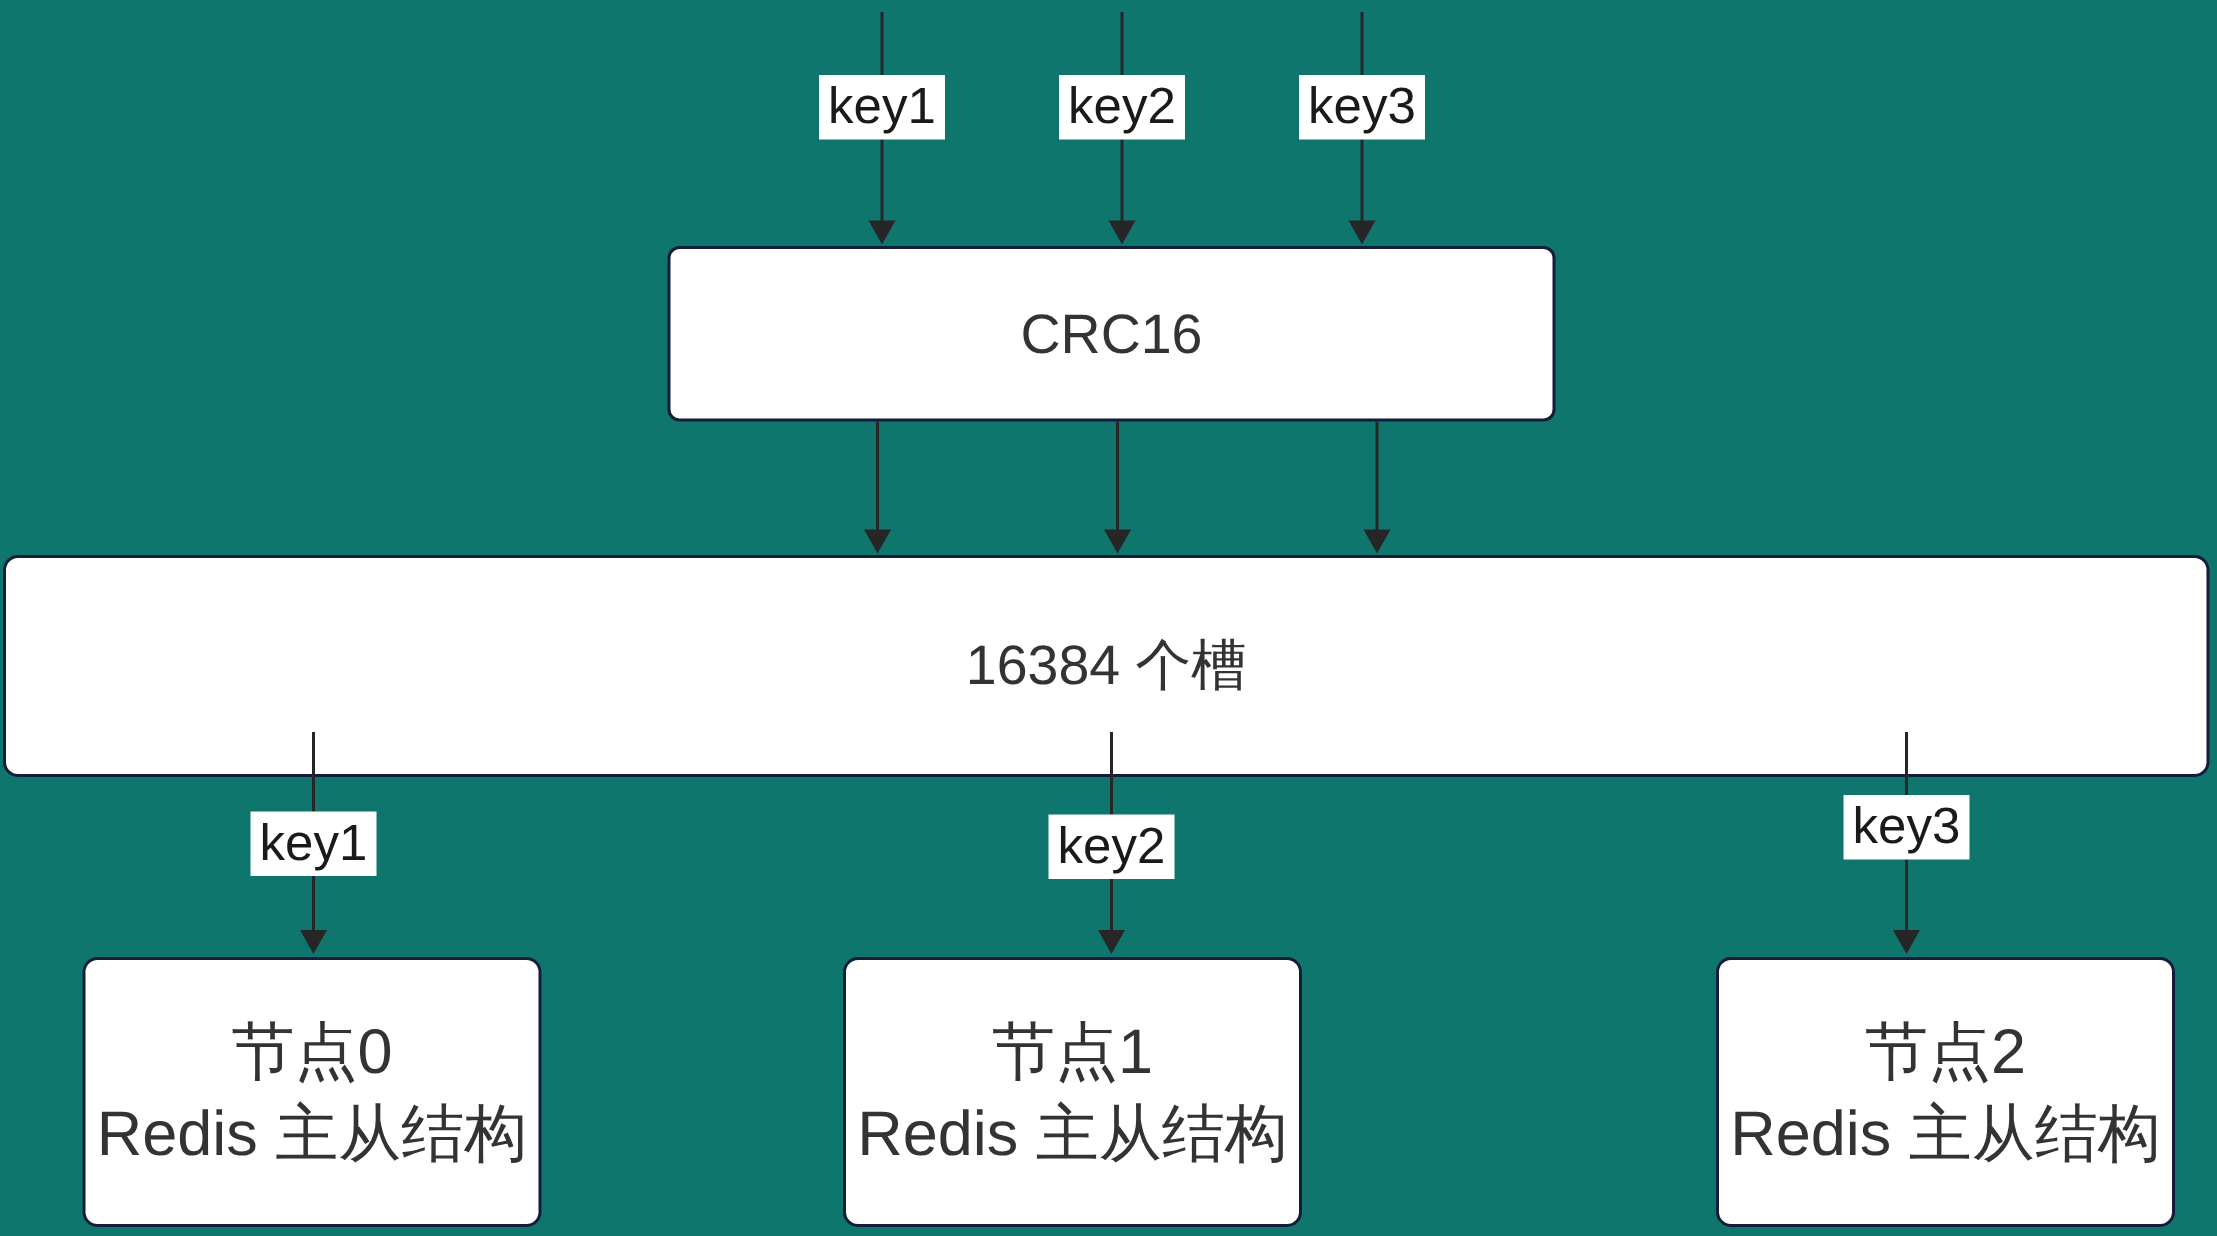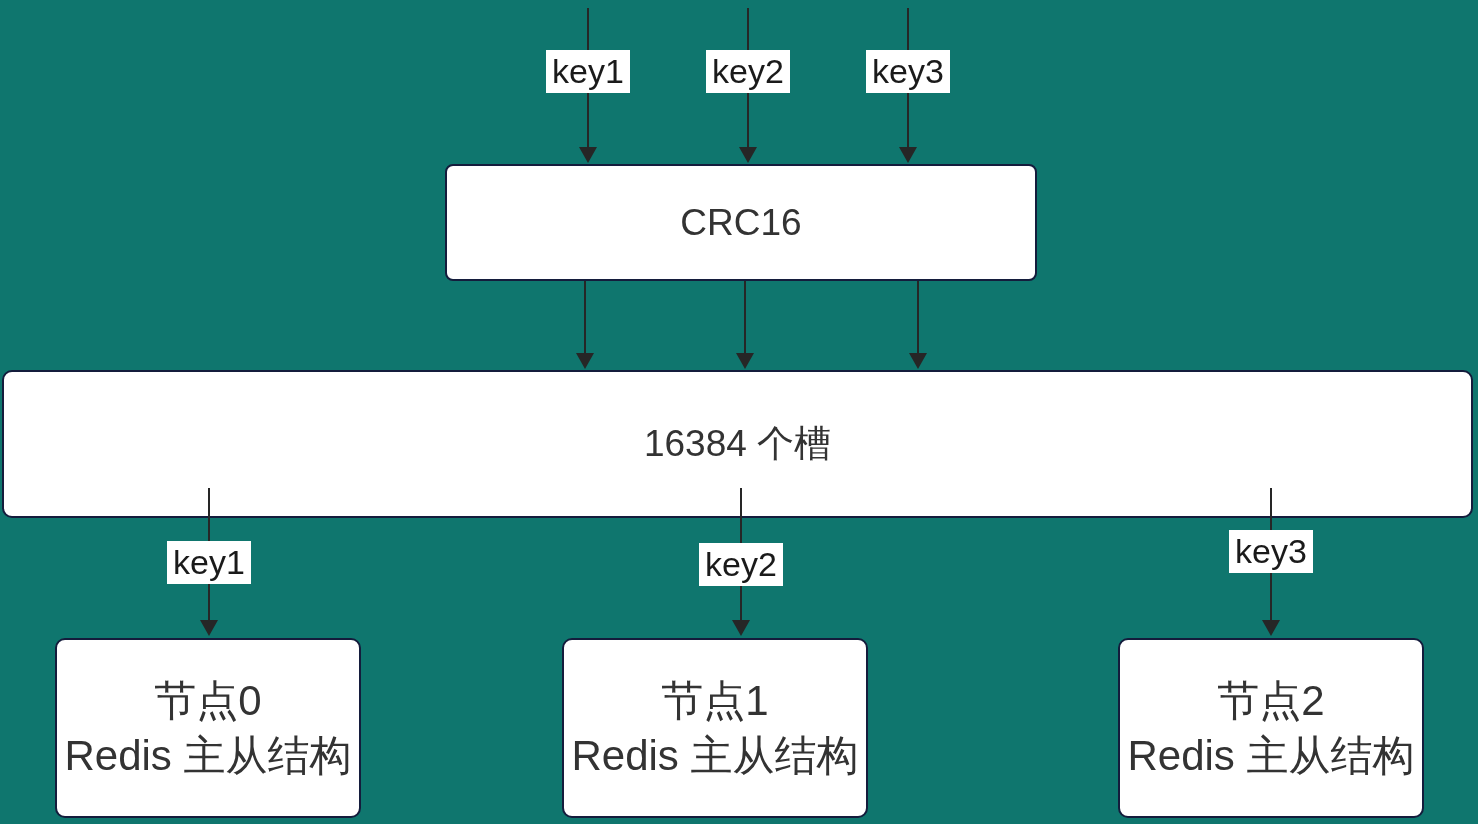--- a/index.html
+++ b/index.html
@@ -42,21 +42,21 @@
   .box-node {
     top: 638px;
     width: 306px; height: 180px;
     border-radius: 10px;
     font-size: 42px;
     line-height: 1.32;
     flex-direction: column;
   }
   .node-0 { left: 55px; }
   .node-1 { left: 562px; }
-  .node-2 { left: 1118px; text-align: right; }
+  .node-2 { left: 1144px; text-align: right; }
 
   
   .arrow-line {
     position: absolute;
     width: 2px;
     background: #262626;
   }
   .arrow-head {
     position: absolute;
     width: 0;

